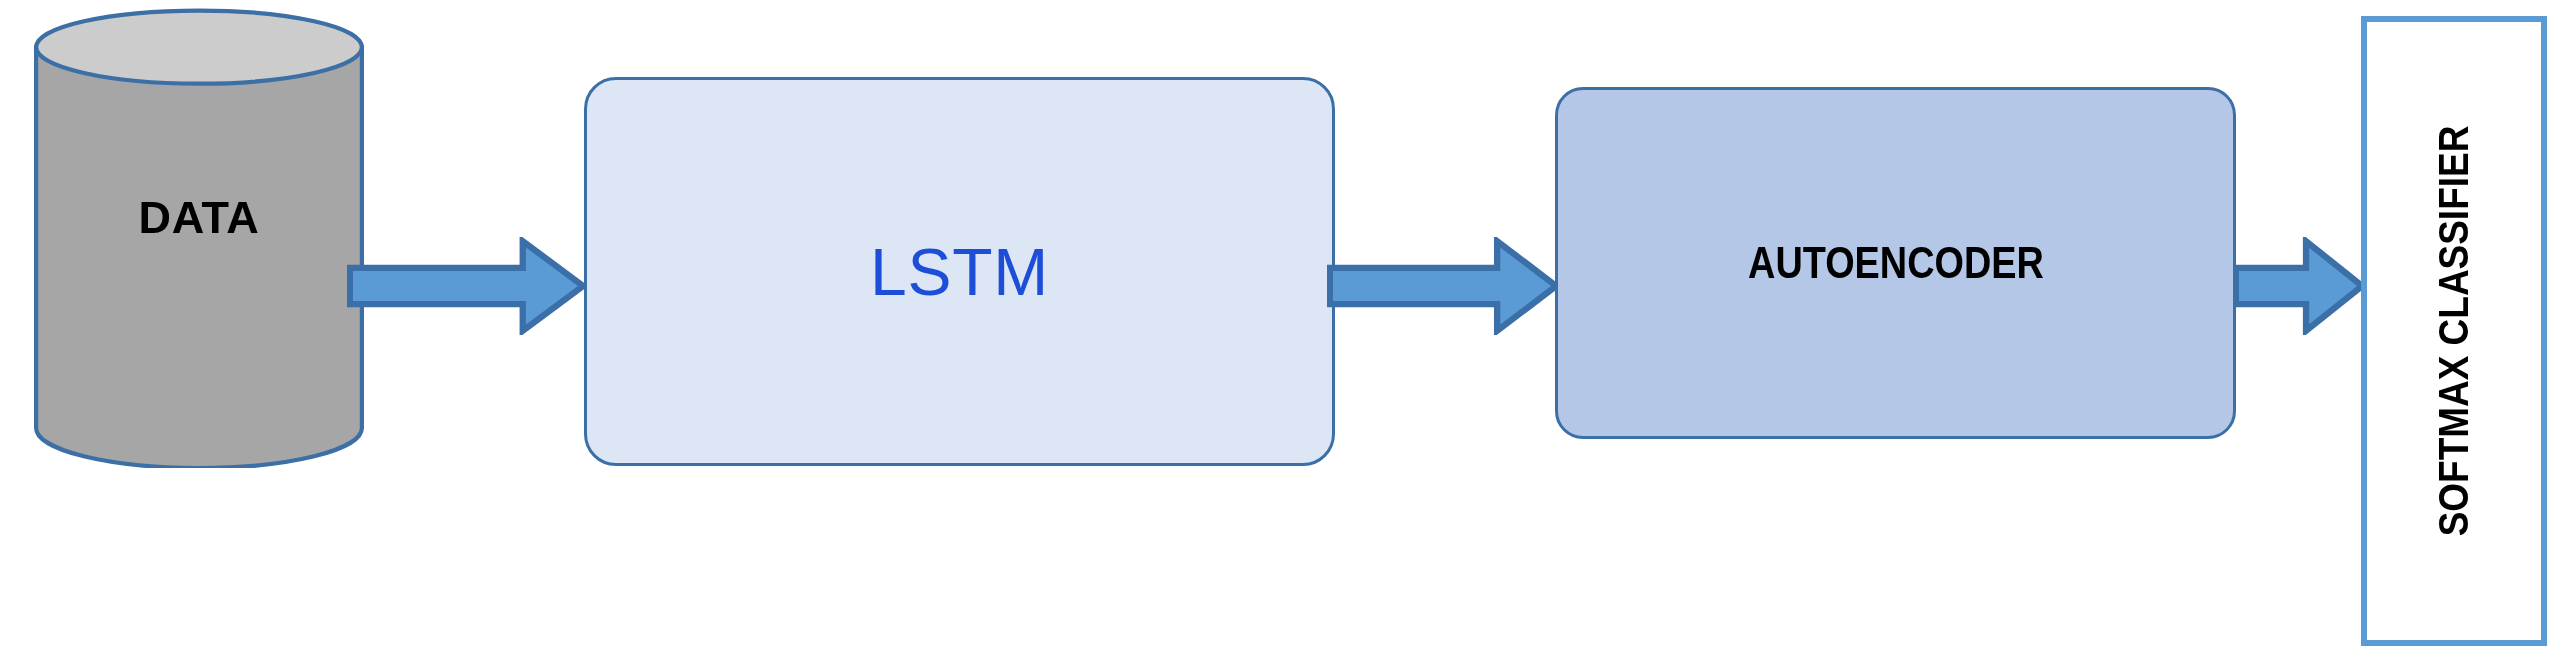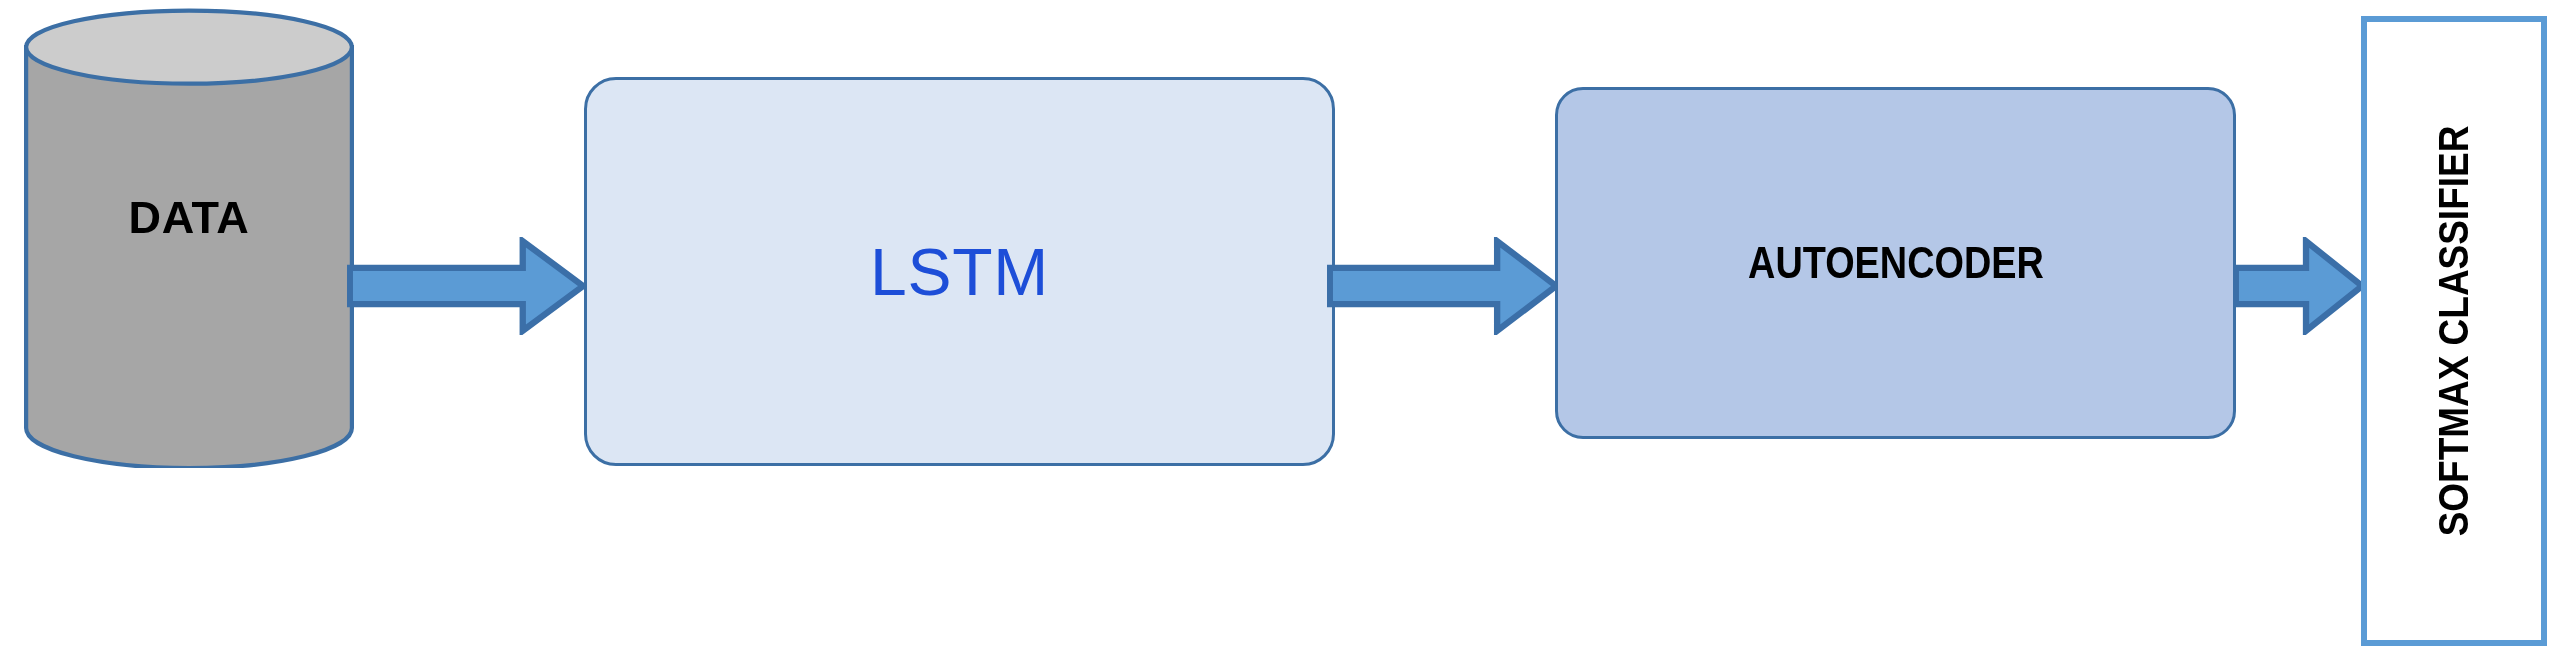--- a/index.html
+++ b/index.html
@@ -14,21 +14,21 @@
     position: relative;
     width: 2576px;
     height: 664px;
     background: #ffffff;
     overflow: hidden;
   }
   .abs { position: absolute; }
 
   
   #cylinder {
-    left: 24px;
+    left: 34px;
     top: 7px;
     width: 330px;
     height: 461px;
   }
   #cylinder svg { display: block; width: 100%; height: 100%; }
 
   .cyl-label {
     position: absolute;
     left: 0;
     right: 0;

